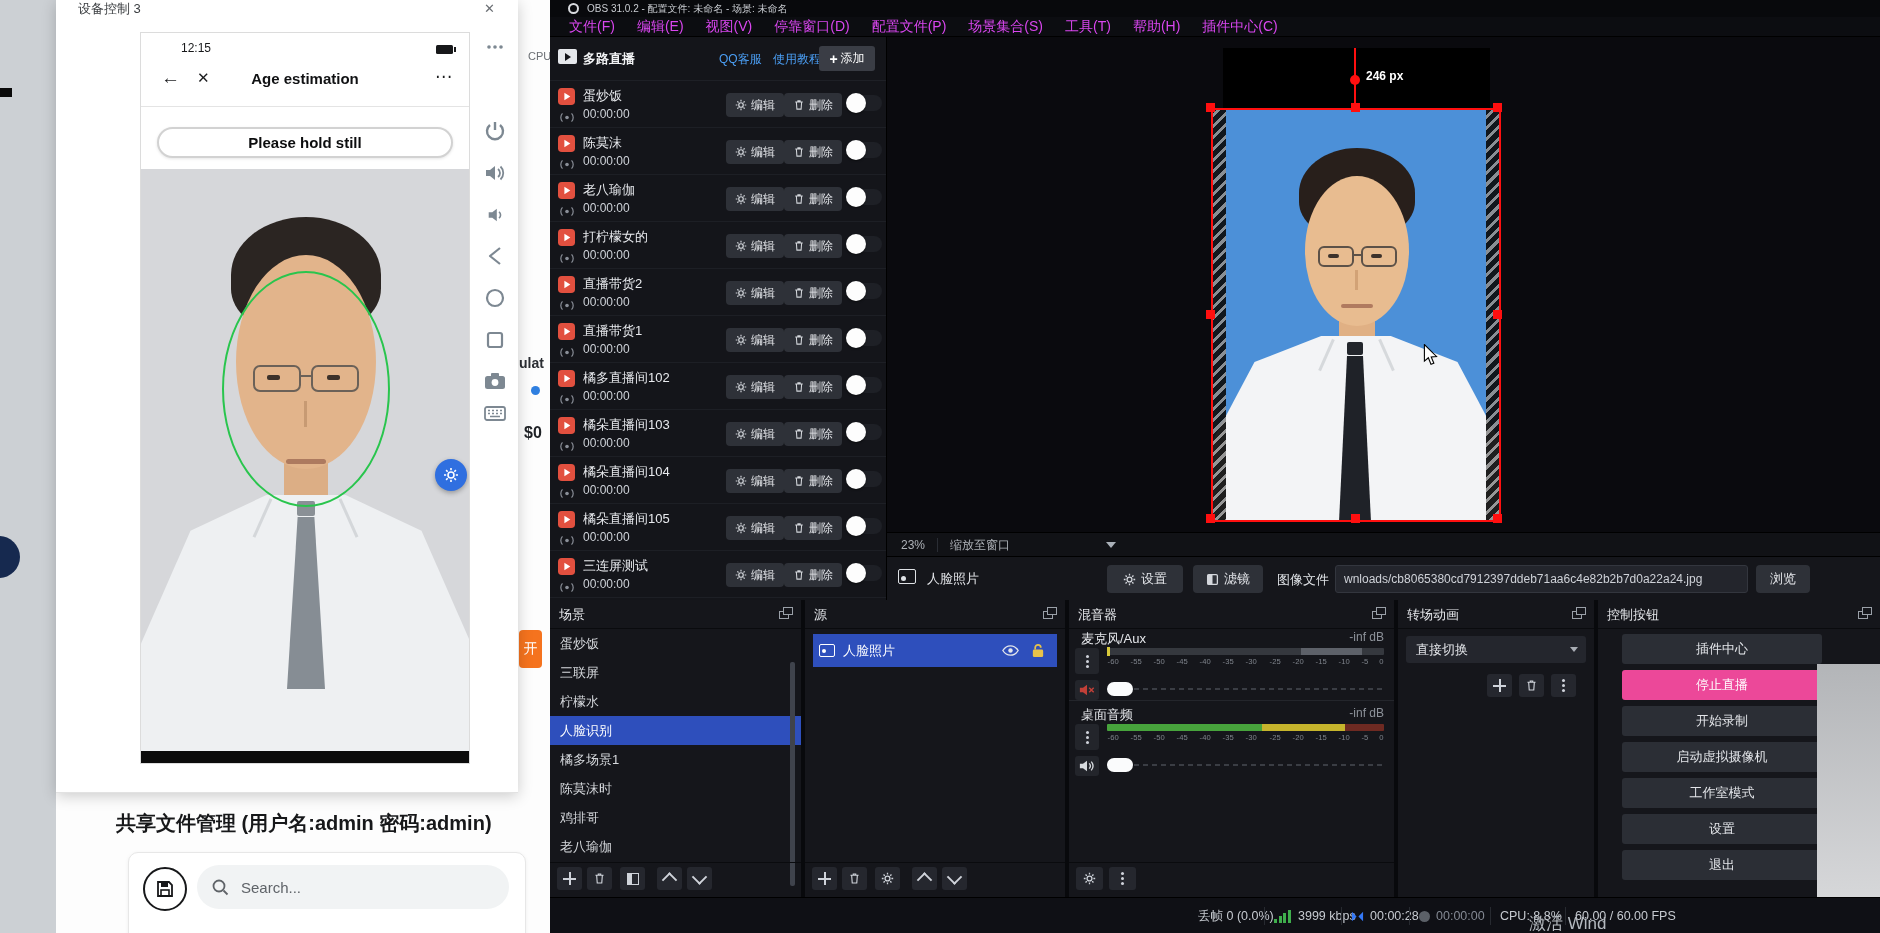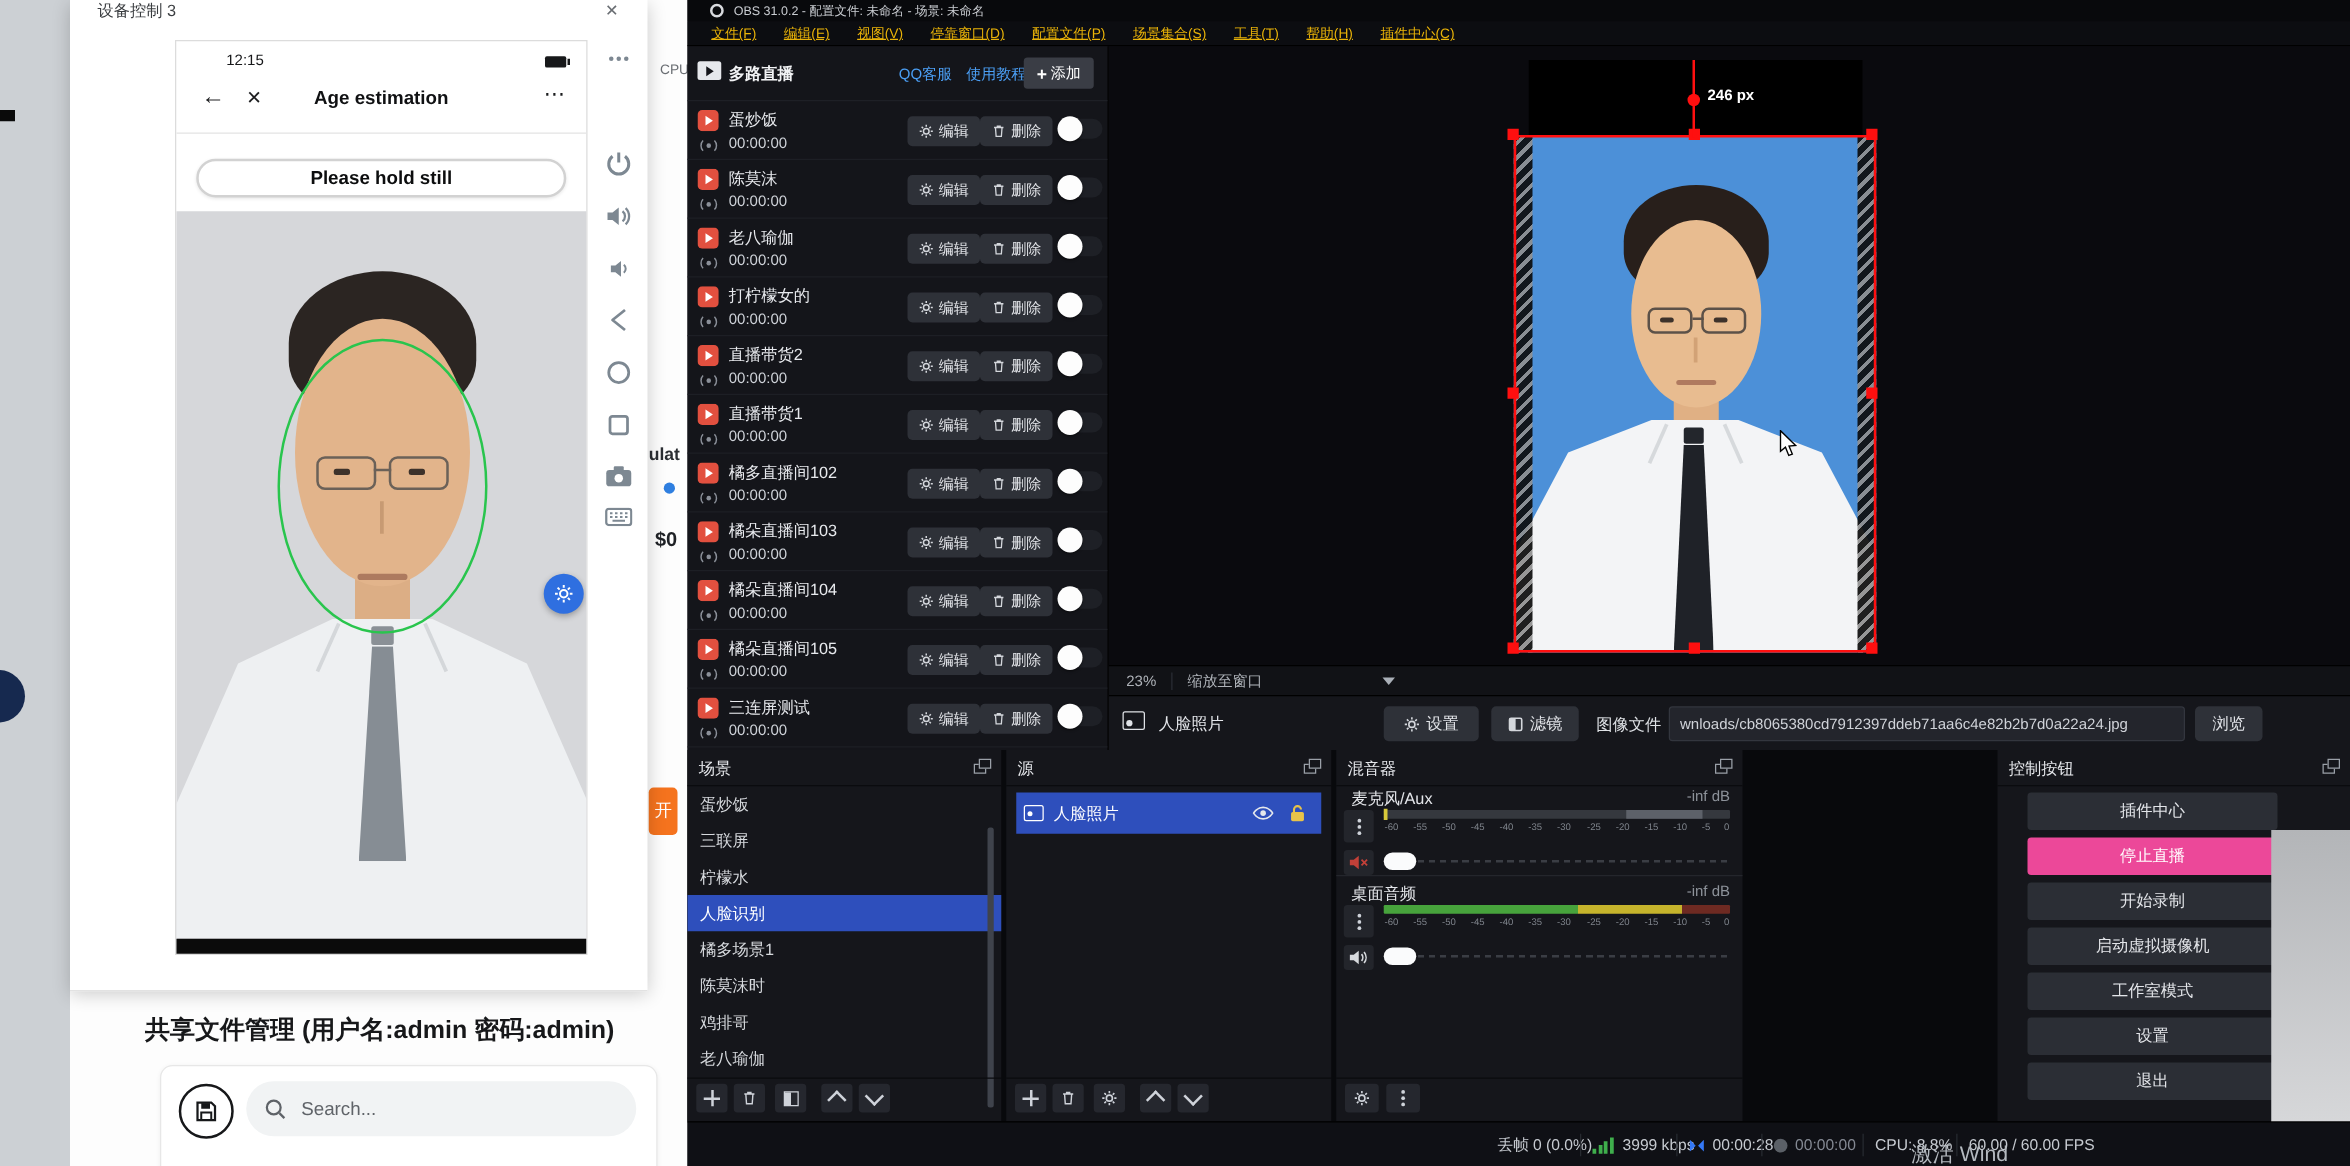--- a/index.html
+++ b/index.html
@@ -68,21 +68,21 @@
   #gear-fab{left:294px;top:426px;width:32px;height:32px;border-radius:50%;background:#2f6fe0;
      display:flex;align-items:center;justify-content:center;box-shadow:0 2px 5px rgba(0,0,0,.3);color:#fff;}
   
   .side-ic{left:426px;width:26px;height:26px;color:#7d8892;display:flex;align-items:center;justify-content:center;}
   
   #obs{left:550px;top:0;width:1330px;height:933px;background:#0c0d11;}
   #obs-titlebar{left:0;top:0;width:1330px;height:17px;background:#08090c;display:flex;align-items:center;}
   #obs-logo{width:11px;height:11px;border-radius:50%;border:2px solid #d8dade;box-sizing:border-box;margin-left:18px;}
   #obs-title{margin-left:8px;font-size:10px;color:#c9ccd1;white-space:nowrap;}
   #menu-bar{left:0;top:17px;width:1330px;height:20px;background:#0c0d11;display:flex;align-items:center;padding-left:8px;box-sizing:border-box;border-bottom:1px solid #000;}
-  .menu-item{color:#eab308;font-size:11px;padding:0 11px;text-decoration:underline;}
+  .menu-item{color:#d946ef;font-size:14px;padding:0 11px;}
   
   #ms-dock{left:0;top:37px;width:337px;height:563px;background:#14151a;border-right:1px solid #000;box-sizing:border-box;}
   #ms-head{position:relative;height:43px;border-bottom:1px solid #1e2026;}
   #ms-dock-icon{left:8px;top:12px;width:19px;height:15px;background:#e6e8ec;border-radius:2px;display:flex;align-items:center;justify-content:center;}
   #ms-dock-icon i{width:0;height:0;border-left:6px solid #14151a;border-top:4px solid transparent;border-bottom:4px solid transparent;}
   #ms-title{left:33px;top:13px;font-size:13px;font-weight:bold;color:#f2f3f5;}
   .ms-link{top:14px;font-size:12px;color:#4b9ff5;}
   #ms-add{left:269px;top:9px;width:56px;height:25px;background:#3a3d45;border-radius:3px;color:#fff;
      font-size:12px;display:flex;align-items:center;justify-content:center;gap:3px;}
   #ms-add b{font-size:14px;font-weight:bold;}
@@ -959,20 +959,44 @@
                   <path d="M8 1v2.2M8 12.8V15M1 8h2.2M12.8 8H15M3.1 3.1l1.6 1.6M11.3 11.3l1.6 1.6M12.9 3.1l-1.6 1.6M4.7 11.3l-1.6 1.6"></path>
                 </g>
               </svg>
             </div>
           <div class="fbtn" style="left:40px;width:27px;">
               <span class="vdots"></span>
             </div>
         </div>
       </div>
 
+      <div id="dock-trans" class="dock">
+        <div class="dockhead">
+            <span class="dtitle">转场动画</span>
+            <span class="pop-ic">
+              <i></i>
+              <b></b>
+            </span>
+          </div>
+        <div id="tr-select" class="abs">
+          <span>直接切换</span>
+          <span class="caret"></span>
+        </div>
+        <div class="fbtn" style="left:89px;top:74px;">
+            <span class="plus"></span>
+          </div>
+        <div class="fbtn" style="left:121px;top:74px;">
+            <svg class="ic" viewBox="0 0 16 16">
+              <path d="M3 4h10M6.5 4V2.5h3V4M4.5 4l.7 9.5h5.6l.7-9.5" fill="none" stroke="currentColor" stroke-width="1.4"></path>
+            </svg>
+          </div>
+        <div class="fbtn" style="left:153px;top:74px;">
+            <span class="vdots"></span>
+          </div>
+      </div>
 
       <div id="dock-controls" class="dock">
         <div class="dockhead">
             <span class="dtitle">控制按钮</span>
             <span class="pop-ic">
               <i></i>
               <b></b>
             </span>
           </div>
         <div id="ctl-list">

